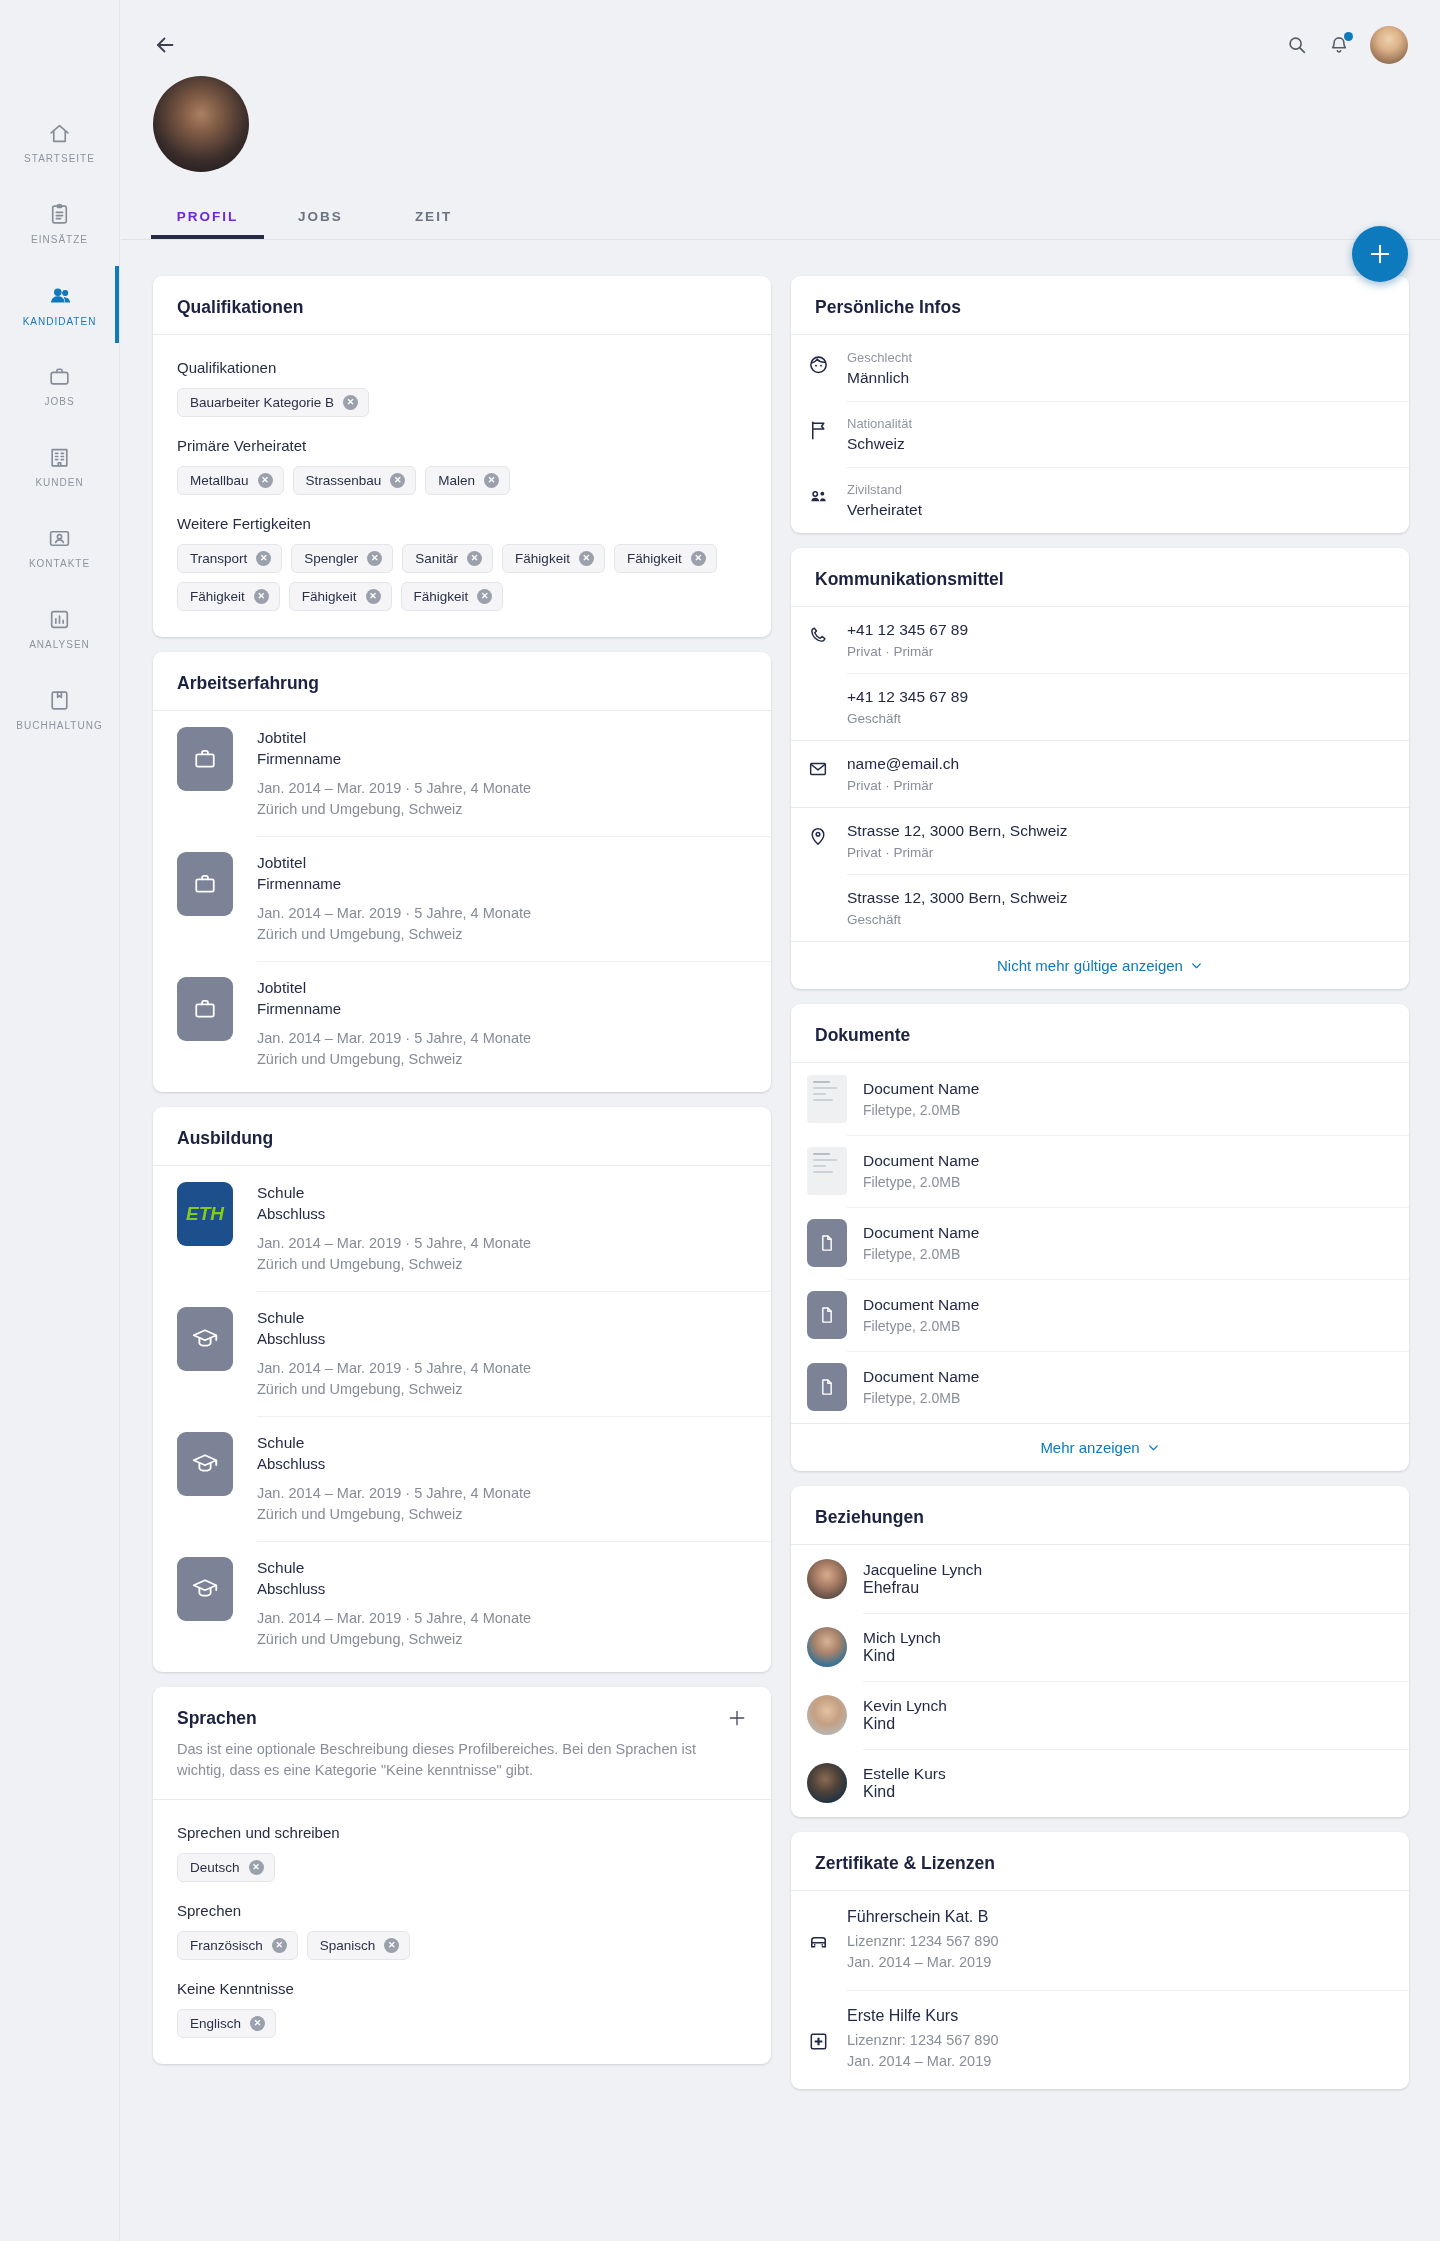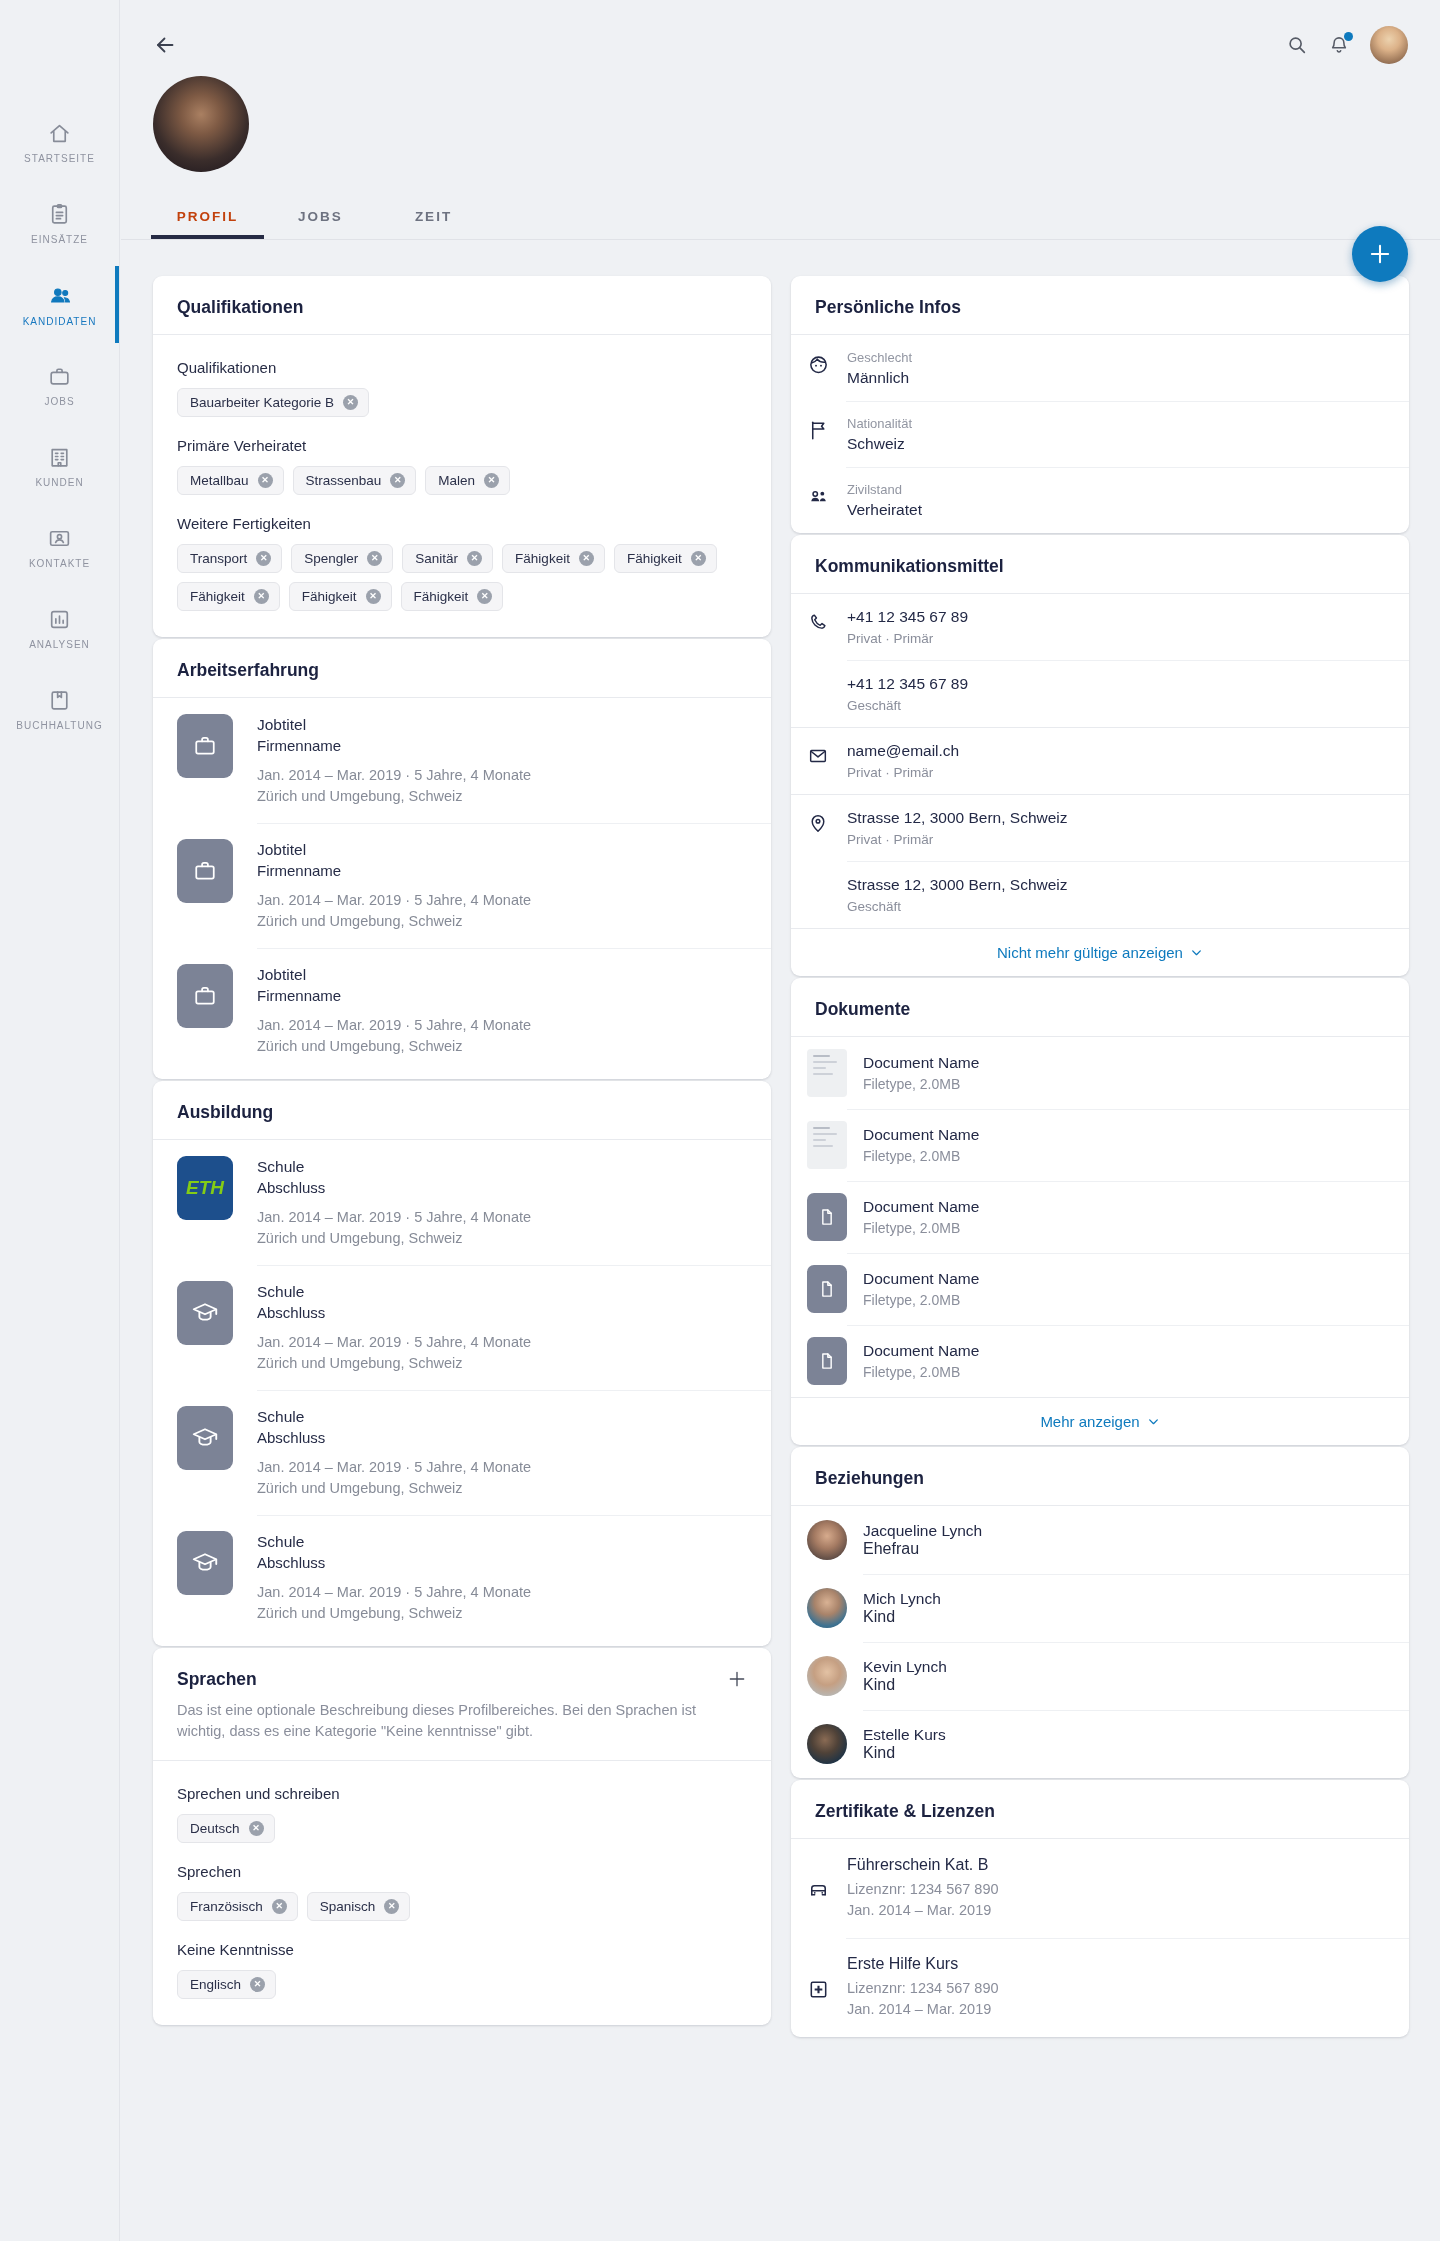--- a/index.html
+++ b/index.html
@@ -42,29 +42,29 @@
   .profile-name { font-size:34px; font-weight:700; color:#20253d; letter-spacing:-0.2px; }
   .profile-meta { margin-top:9px; font-size:17px; color:#3f4558; }
   .recruiter { margin-top:11px; display:flex; align-items:center; gap:10px; }
   .av-rec { width:24px; height:24px;
     background:radial-gradient(circle at 50% 38%, #ecd2ae 0%, #dcb289 35%, #a17b5c 70%, #6e5344 100%); }
   .recruiter-name { font-size:13.5px; color:#6f7482; }
 
   .tabbar { margin-top:27px; padding-left:30px; border-bottom:1px solid #e0e2e7; display:flex; }
   .tab { width:113px; text-align:center; padding:10px 0 15px; font-size:13.5px;
     letter-spacing:2px; font-weight:700; color:#6d7280; cursor:pointer; }
-  .tab.active { color:#c2410c; box-shadow:inset 0 -4px 0 #262b44; }
+  .tab.active { color:#6d28d9; box-shadow:inset 0 -4px 0 #262b44; }
 
   .fab { position:absolute; top:226px; right:32px; width:56px; height:56px; border-radius:50%;
     background:#0e7abe; display:flex; align-items:center; justify-content:center;
     box-shadow:0 3px 8px rgba(10,90,150,.4); cursor:pointer; z-index:6; }
 
   
   .content { display:flex; gap:20px; padding:36px 32px 60px; align-items:flex-start; }
-  .col { width:618px; display:flex; flex-direction:column; gap:2px; flex:none; }
+  .col { width:618px; display:flex; flex-direction:column; gap:15px; flex:none; }
   .card { background:#fff; border-radius:9px;
     box-shadow:0 1px 3px rgba(25,30,50,.10), 0 1px 2px rgba(25,30,50,.06); overflow:hidden; }
   .card-title-row { display:flex; justify-content:space-between; align-items:flex-start;
     padding:21px 24px 16px; }
   .card-title { font-size:17.5px; font-weight:700; color:#1c2240; }
   .hr-full { border-top:1px solid #e8eaee; }
   .card-desc { padding:0 24px 18px; margin-top:-6px; font-size:14.5px; color:#8a8e9b;
     line-height:21px; max-width:580px; }
 
   

